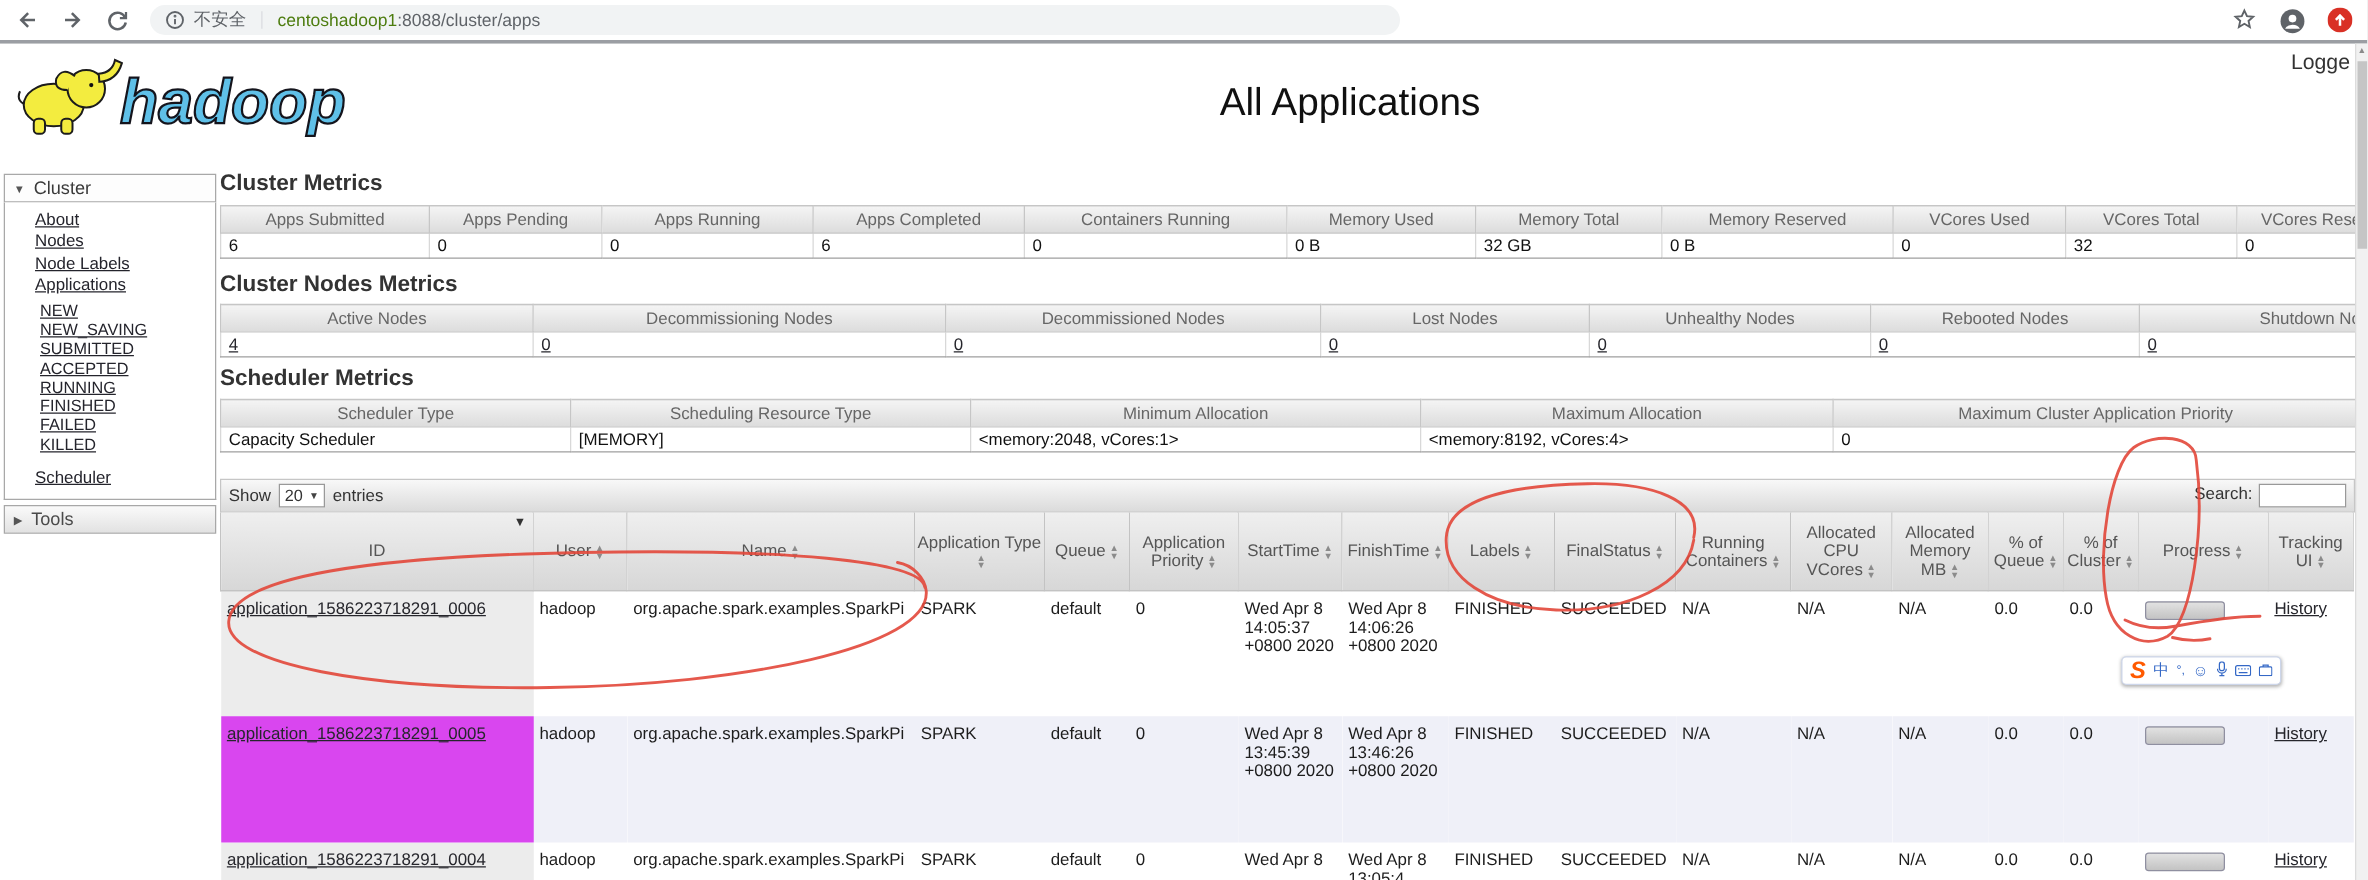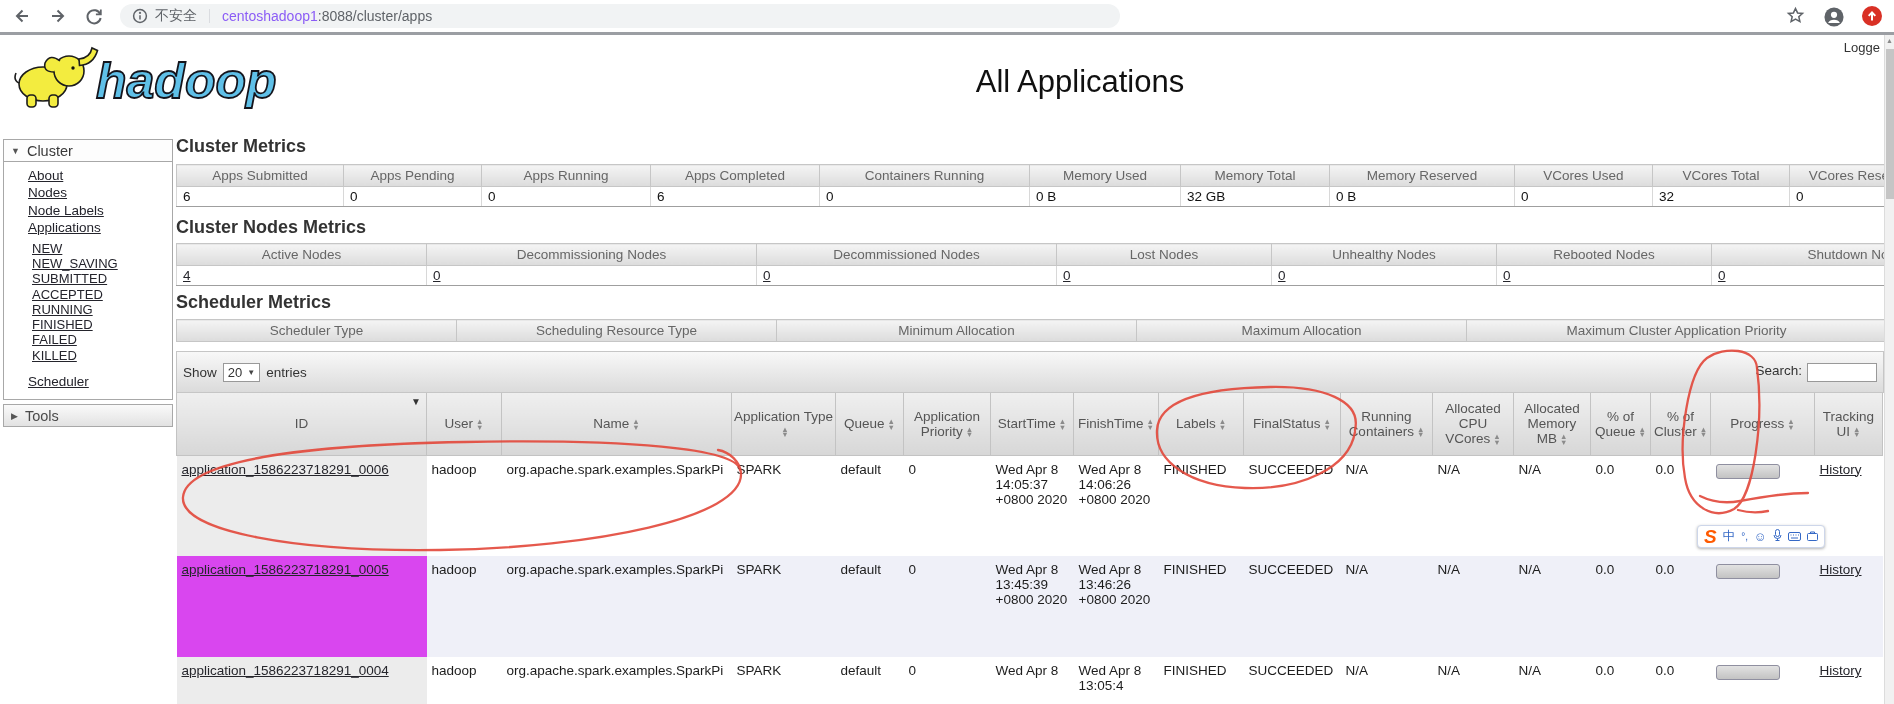--- a/index.html
+++ b/index.html
@@ -7,27 +7,27 @@
   .screen { position:relative; width:1894px; height:704px; background:#fff; overflow:hidden;
             font-family:"Liberation Sans", sans-serif; font-size:13.5px; color:#1d1d1d; }
 
   
   .chrome { height:32px; background:#fff; display:flex; align-items:center; gap:16px; padding:0 12px; }
   .chrome-edge { height:3px; background:#9b9ea3; }
   .navbtn { width:20px; height:20px; display:inline-flex; }
   .omnibox { height:24px; width:1000px; background:#f1f3f4; border-radius:12px; display:flex; align-items:center; padding:0 12px; gap:7px; font-size:14px; }
   .sec-text { color:#5f6368; }
   .ob-divider { width:1px; height:14px; background:#dadce0; margin:0 5px; }
-  .host { color:#8b5cf6; }
+  .host { color:#4d7c0f; }
   .path { color:#5f6368; }
   .chrome-right { margin-left:auto; display:flex; align-items:center; gap:18px; }
 
   
   .page { position:absolute; top:35px; left:0; right:0; bottom:0; background:#fff; }
-  .logged { position:absolute; top:5px; right:14px; font-size:13px; color:#333; white-space:nowrap;padding-left:25px; }
+  .logged { position:absolute; top:5px; right:14px; font-size:17px; color:#333; white-space:nowrap;padding-left:25px; }
   .logo { position:absolute; left:12px; top:10px; }
   .page-title { position:absolute; left:880px; top:29px; width:400px; text-align:center; font-size:31px; font-weight:normal; color:#101010; }
 
   
   .sidebar { position:absolute; left:3px; top:104px; width:170px; }
   .sb-head { border:1px solid #a8a8a8; background:#fdfdfd; height:23px; display:flex; align-items:center; gap:7px; padding:0 7px; font-size:14.5px; color:#3a3a3a; }
   .sb-head .tri { font-size:9px; color:#555; }
   .sb-nav { border:1px solid #a8a8a8; border-top:none; padding:5px 0 9px; background:#fff; }
   .sb-link { display:block; margin-left:24px; line-height:17.4px; font-size:13.5px; color:#24242c; text-decoration:underline; cursor:pointer; }
   .sb-sub { margin-top:4px; }
@@ -42,21 +42,21 @@
 
   table.mt { border-collapse:collapse; table-layout:fixed; }
   .mt th { background:linear-gradient(#f4f4f4,#dcdcdc); border:1px solid #c6c6c6; color:#666; font-weight:normal; font-size:13.5px; padding:3px 2px; text-align:center; white-space:nowrap; overflow:hidden; height:22px; }
   .mt td { border:1px solid #d8d8d8; border-bottom:1px solid #9f9f9f; padding:2px 6px; font-size:13.5px; color:#111; white-space:nowrap; overflow:hidden; height:19px; }
   .t1 { width:1758px; margin-top:7px; }
   .t2 { width:1830px; margin-top:5px; }
   .t3 { width:1710px; margin-top:6px; }
   a.tbl-link { color:#26262c; text-decoration:underline; cursor:pointer; }
 
   
-  .dt-bar { margin-top:9px; height:42px; background:linear-gradient(#f8f8f8,#dbdbdb); border:1px solid #c6c6c6; display:flex; align-items:center; padding:4px 6px; font-size:13.5px; color:#333; }
+  .dt-bar { margin-top:21px; height:27px; background:linear-gradient(#f8f8f8,#dbdbdb); border:1px solid #c6c6c6; display:flex; align-items:center; padding:4px 6px; font-size:13.5px; color:#333; }
   .entries-select { display:inline-flex; align-items:center; gap:5px; background:#fff; border:1px solid #999; height:19px; padding:0 4px; margin:0 6px; font-size:13px; cursor:pointer; }
   .caret { font-size:8px; color:#444; }
   .search-wrap { margin-left:auto; display:flex; align-items:flex-start; gap:5px; }
   .search-input { width:70px; height:19px; border:1px solid #999; background:#fff; }
 
   
   table.apps { border-collapse:collapse; table-layout:fixed; width:1706px; }
   .apps thead th { height:62px; background:linear-gradient(#efefef,#d7d7d7); border:1px solid #c3c3c3; border-top:none; font-weight:normal; color:#555; font-size:13.5px; text-align:center; vertical-align:middle; position:relative; padding:2px; cursor:pointer; }
   .apps tbody tr { height:101px; }
   .apps tbody td { vertical-align:top; padding:6px 5px; font-size:13.5px; color:#1d1d1d; overflow:hidden; word-wrap:break-word; }
@@ -278,20 +278,27 @@
             <col style="width:420px">
           </colgroup>
         <tbody>
             <tr>
           <th>Scheduler Type</th>
           <th>Scheduling Resource Type</th>
           <th>Minimum Allocation</th>
           <th>Maximum Allocation</th>
           <th>Maximum Cluster Application Priority</th>
         </tr>
+        <tr>
+          <td>Capacity Scheduler</td>
+          <td>[MEMORY]</td>
+          <td>&lt;memory:2048, vCores:1&gt;</td>
+          <td>&lt;memory:8192, vCores:4&gt;</td>
+          <td>0</td>
+        </tr>
       </tbody>
         </table>
 
       <div class="dt-bar">
         <span>Show</span>
         <span class="entries-select">
           <span>20</span>
           <span class="caret">▼</span>
         </span>
         <span>entries</span>

